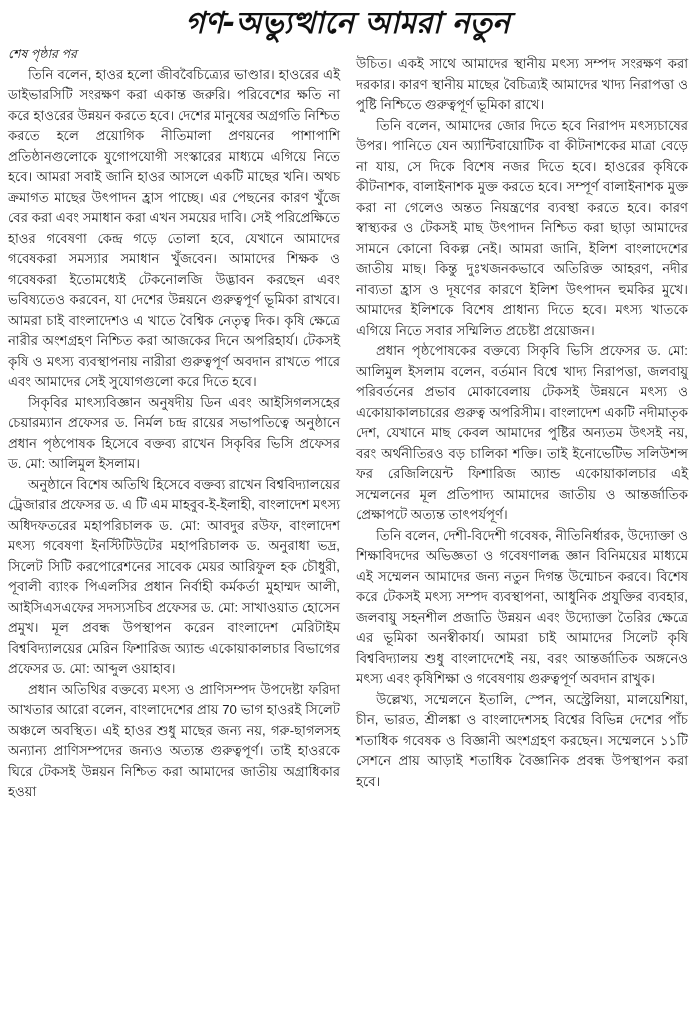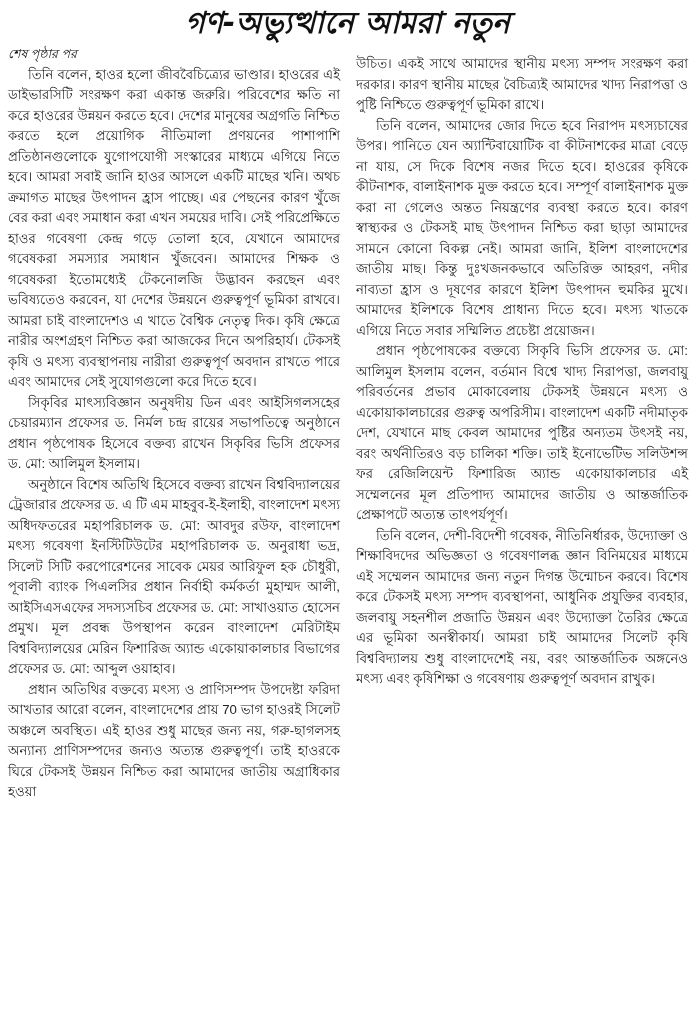--- a/index.html
+++ b/index.html
@@ -31,13 +31,14 @@
   <p class="ind">সিকৃবির মাৎস্যবিজ্ঞান অনুষদীয় ডিন এবং আইসিগলসহের চেয়ারম্যান প্রফেসর ড. নির্মল চন্দ্র রায়ের সভাপতিত্বে অনুষ্ঠানে প্রধান পৃষ্ঠপোষক হিসেবে বক্তব্য রাখেন সিকৃবির ভিসি প্রফেসর ড. মো: আলিমুল ইসলাম।</p>
   <p class="ind">অনুষ্ঠানে বিশেষ অতিথি হিসেবে বক্তব্য রাখেন বিশ্ববিদ্যালয়ের ট্রেজারার প্রফেসর ড. এ টি এম মাহবুব-ই-ইলাহী, বাংলাদেশ মৎস্য অধিদফতরের মহাপরিচালক ড. মো: আবদুর রউফ, বাংলাদেশ মৎস্য গবেষণা ইনস্টিটিউটের মহাপরিচালক ড. অনুরাধা ভদ্র, সিলেট সিটি করপোরেশনের সাবেক মেয়র আরিফুল হক চৌধুরী, পূবালী ব্যাংক পিএলসির প্রধান নির্বাহী কর্মকর্তা মুহাম্মদ আলী, আইসিএসএফের সদস্যসচিব প্রফেসর ড. মো: সাখাওয়াত হোসেন প্রমুখ। মূল প্রবন্ধ উপস্থাপন করেন বাংলাদেশ মেরিটাইম বিশ্ববিদ্যালয়ের মেরিন ফিশারিজ অ্যান্ড একোয়াকালচার বিভাগের প্রফেসর ড. মো: আব্দুল ওয়াহাব।</p>
   <p class="ind">প্রধান অতিথির বক্তব্যে মৎস্য ও প্রাণিসম্পদ উপদেষ্টা ফরিদা আখতার আরো বলেন, বাংলাদেশের প্রায় 70 ভাগ হাওরই সিলেট অঞ্চলে অবস্থিত। এই হাওর শুধু মাছের জন্য নয়, গরু-ছাগলসহ অন্যান্য প্রাণিসম্পদের জন্যও অত্যন্ত গুরুত্বপূর্ণ। তাই হাওরকে ঘিরে টেকসই উন্নয়ন নিশ্চিত করা আমাদের জাতীয় অগ্রাধিকার হওয়া</p>
 </div>
 
 <div class="col right">
   <p style="margin-top:1px">উচিত। একই সাথে আমাদের স্থানীয় মৎস্য সম্পদ সংরক্ষণ করা দরকার। কারণ স্থানীয় মাছের বৈচিত্র্যই আমাদের খাদ্য নিরাপত্তা ও পুষ্টি নিশ্চিতে গুরুত্বপূর্ণ ভূমিকা রাখে।</p>
   <p class="ind">তিনি বলেন, আমাদের জোর দিতে হবে নিরাপদ মৎস্যচাষের উপর। পানিতে যেন অ্যান্টিবায়োটিক বা কীটনাশকের মাত্রা বেড়ে না যায়, সে দিকে বিশেষ নজর দিতে হবে। হাওরের কৃষিকে কীটনাশক, বালাইনাশক মুক্ত করতে হবে। সম্পূর্ণ বালাইনাশক মুক্ত করা না গেলেও অন্তত নিয়ন্ত্রণের ব্যবস্থা করতে হবে। কারণ স্বাস্থ্যকর ও টেকসই মাছ উৎপাদন নিশ্চিত করা ছাড়া আমাদের সামনে কোনো বিকল্প নেই। আমরা জানি, ইলিশ বাংলাদেশের জাতীয় মাছ। কিন্তু দুঃখজনকভাবে অতিরিক্ত আহরণ, নদীর নাব্যতা হ্রাস ও দূষণের কারণে ইলিশ উৎপাদন হুমকির মুখে। আমাদের ইলিশকে বিশেষ প্রাধান্য দিতে হবে। মৎস্য খাতকে এগিয়ে নিতে সবার সম্মিলিত প্রচেষ্টা প্রয়োজন।</p>
   <p class="ind">প্রধান পৃষ্ঠপোষকের বক্তব্যে সিকৃবি ভিসি প্রফেসর ড. মো: আলিমুল ইসলাম বলেন, বর্তমান বিশ্বে খাদ্য নিরাপত্তা, জলবায়ু পরিবর্তনের প্রভাব মোকাবেলায় টেকসই উন্নয়নে মৎস্য ও একোয়াকালচারের গুরুত্ব অপরিসীম। বাংলাদেশ একটি নদীমাতৃক দেশ, যেখানে মাছ কেবল আমাদের পুষ্টির অন্যতম উৎসই নয়, বরং অর্থনীতিরও বড় চালিকা শক্তি। তাই ইনোভেটিভ সলিউশন্স ফর রেজিলিয়েন্ট ফিশারিজ অ্যান্ড একোয়াকালচার এই সম্মেলনের মূল প্রতিপাদ্য আমাদের জাতীয় ও আন্তর্জাতিক প্রেক্ষাপটে অত্যন্ত তাৎপর্যপূর্ণ।</p>
   <p class="ind">তিনি বলেন, দেশী-বিদেশী গবেষক, নীতিনির্ধারক, উদ্যোক্তা ও শিক্ষাবিদদের অভিজ্ঞতা ও গবেষণালব্ধ জ্ঞান বিনিময়ের মাধ্যমে এই সম্মেলন আমাদের জন্য নতুন দিগন্ত উন্মোচন করবে। বিশেষ করে টেকসই মৎস্য সম্পদ ব্যবস্থাপনা, আধুনিক প্রযুক্তির ব্যবহার, জলবায়ু সহনশীল প্রজাতি উন্নয়ন এবং উদ্যোক্তা তৈরির ক্ষেত্রে এর ভূমিকা অনস্বীকার্য। আমরা চাই আমাদের সিলেট কৃষি বিশ্ববিদ্যালয় শুধু বাংলাদেশেই নয়, বরং আন্তর্জাতিক অঙ্গনেও মৎস্য এবং কৃষিশিক্ষা ও গবেষণায় গুরুত্বপূর্ণ অবদান রাখুক।</p>
+  <p class="ind">উল্লেখ্য, সম্মেলনে ইতালি, স্পেন, অস্ট্রেলিয়া, মালয়েশিয়া, চীন, ভারত, শ্রীলঙ্কা ও বাংলাদেশসহ বিশ্বের বিভিন্ন দেশের পাঁচ শতাধিক গবেষক ও বিজ্ঞানী অংশগ্রহণ করছেন। সম্মেলনে ১১টি সেশনে প্রায় আড়াই শতাধিক বৈজ্ঞানিক প্রবন্ধ উপস্থাপন করা হবে।</p>
 </div>
 
 </body></html>

